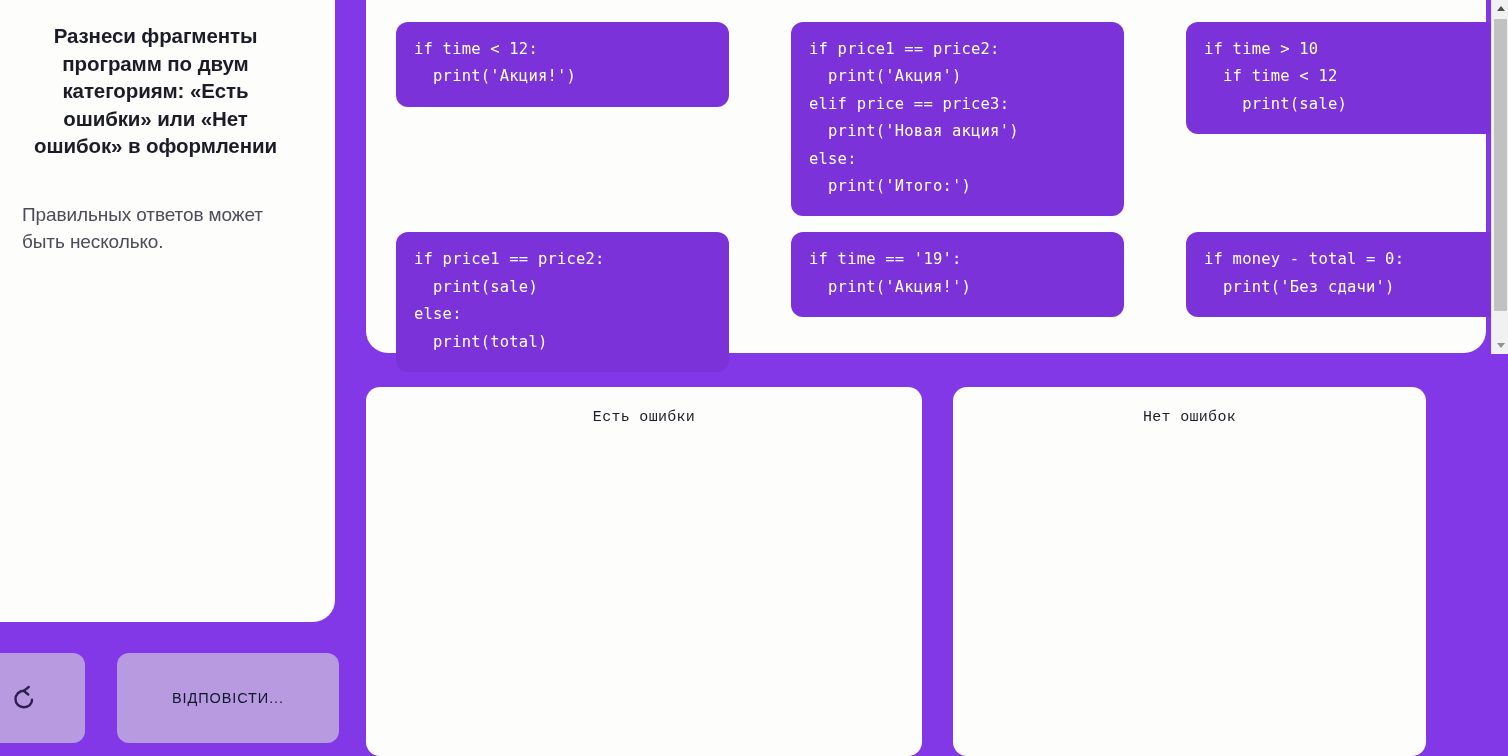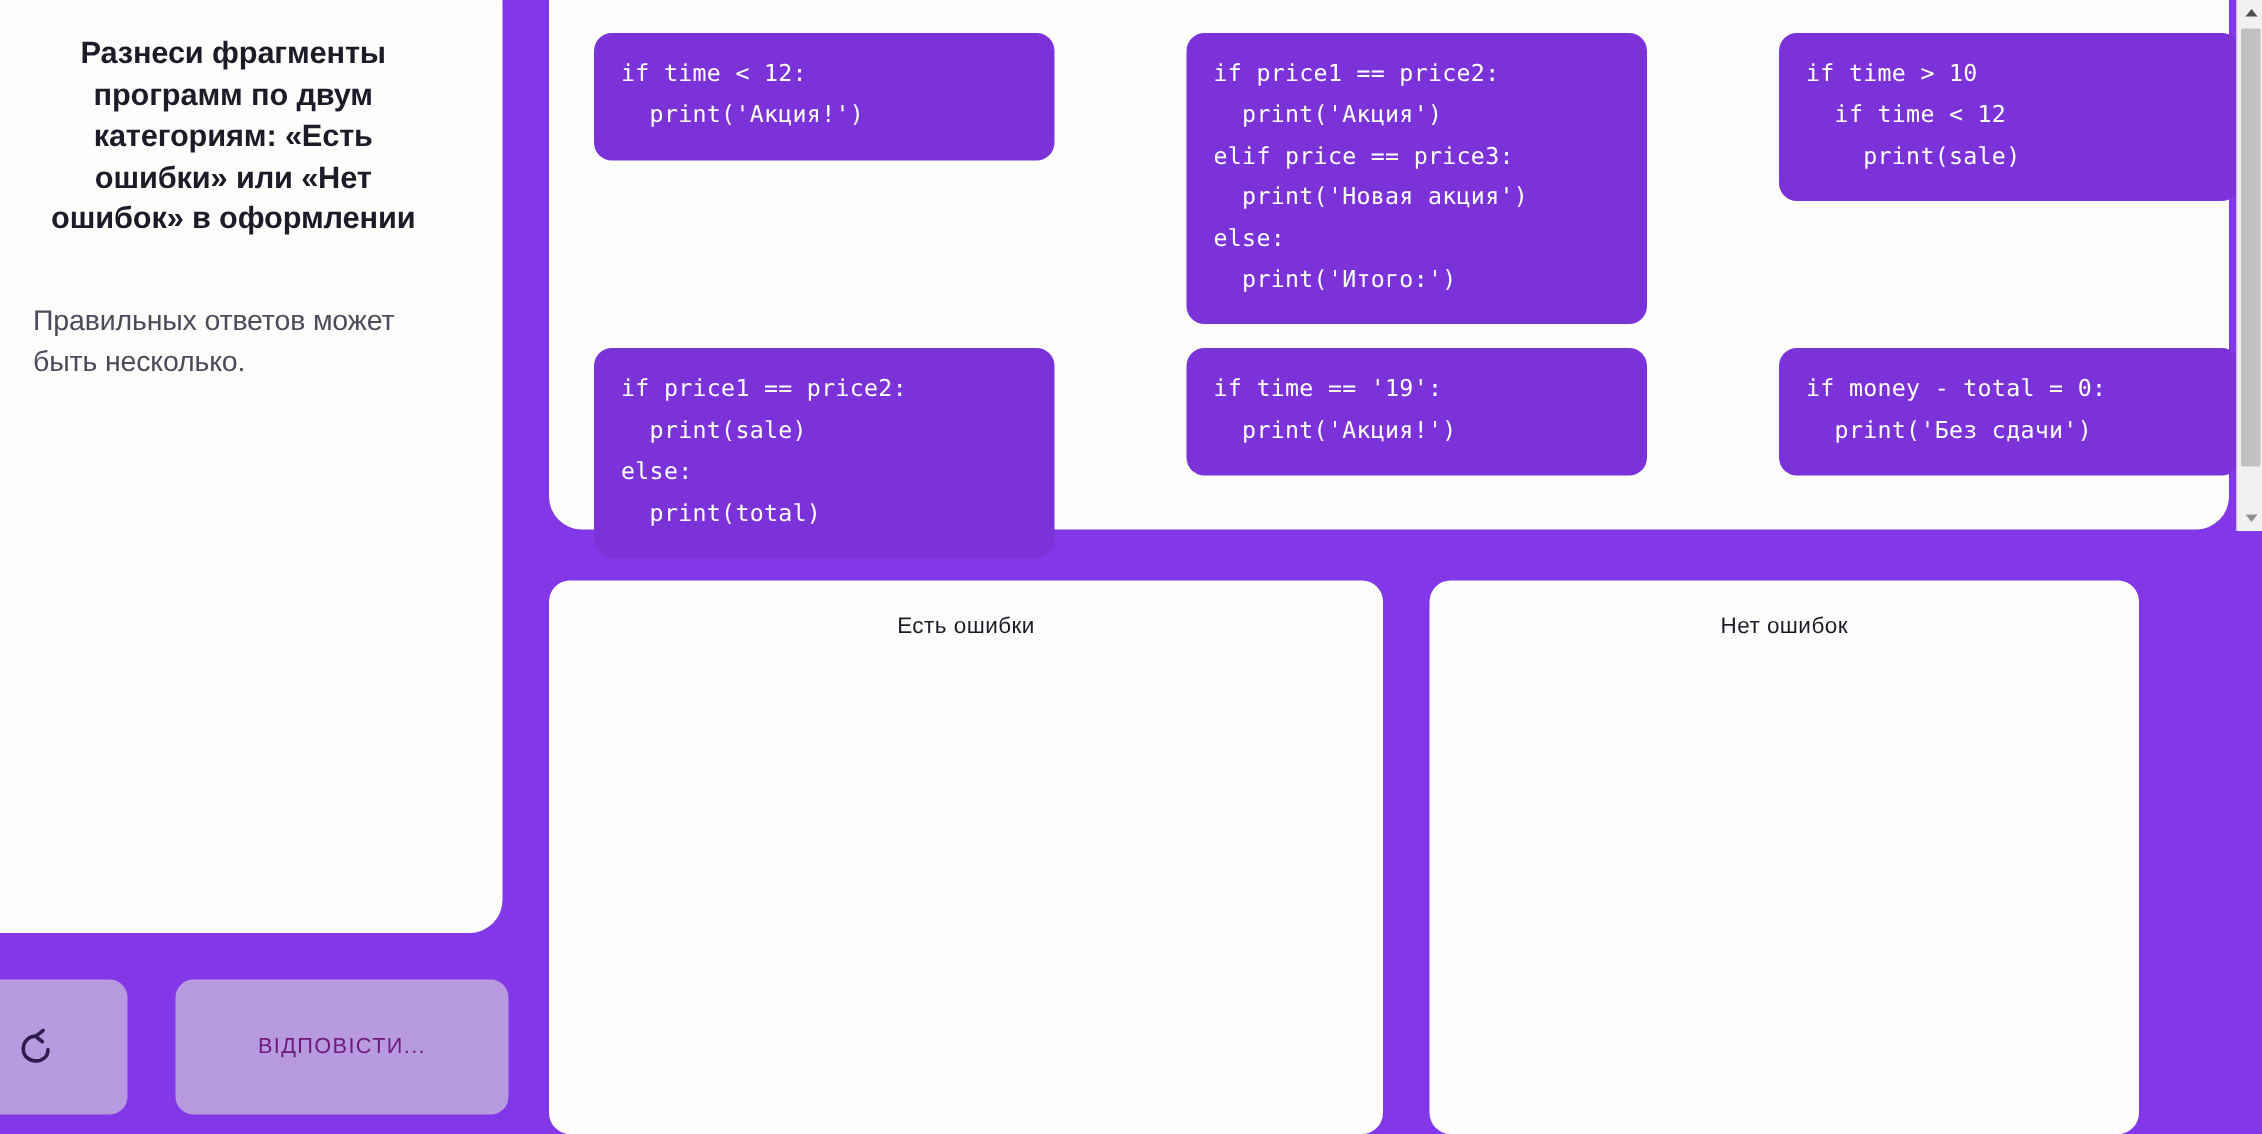--- a/index.html
+++ b/index.html
@@ -72,21 +72,21 @@
     cursor: pointer;
   }
 
   .btn-reset { width: 120px; }
 
   .btn-answer {
     width: 222px;
     font-size: 14.5px;
     font-weight: 500;
     letter-spacing: 0.9px;
-    color: #701a75;
+    color: #0f172a;
     text-transform: uppercase;
   }
 
   .reset-icon { width: 30px; height: 30px; display: block; }
 
   
   .pool-card {
     position: absolute;
     left: 366px;
     top: -22px;
@@ -112,21 +112,21 @@
     border-radius: 12px;
     padding: 14px 18px 16px 18px;
     color: #ffffff;
     font-family: "DejaVu Sans Mono", "Liberation Mono", monospace;
     font-size: 15.5px;
     line-height: 27.4px;
     white-space: pre;
     letter-spacing: 0.2px;
     cursor: grab;
     user-select: none;
-    width: 307px;
+    width: 333px;
   }
 
   
   .dropzones {
     position: absolute;
     left: 366px;
     top: 387px;
     width: 1142px;
     height: 369px;
     display: flex;
@@ -139,21 +139,21 @@
     height: 369px;
     padding-top: 22px;
     position: relative;
   }
 
   .dz-left  { width: 556px; }
   .dz-right { width: 473px; }
 
   .dz-label {
     text-align: center;
-    font-family: Liberation Sans, sans-serif;
+    font-family: Liberation Mono, monospace;
     font-size: 15px;
     color: #1c1c28;
     letter-spacing: 0.3px;
   }
 
   
   .scrollbar {
     position: absolute;
     right: 0;
     top: 0;

